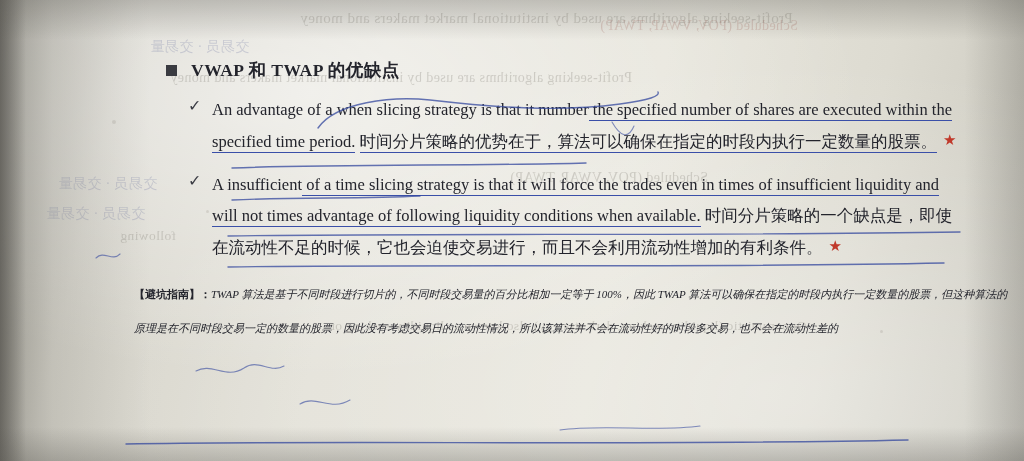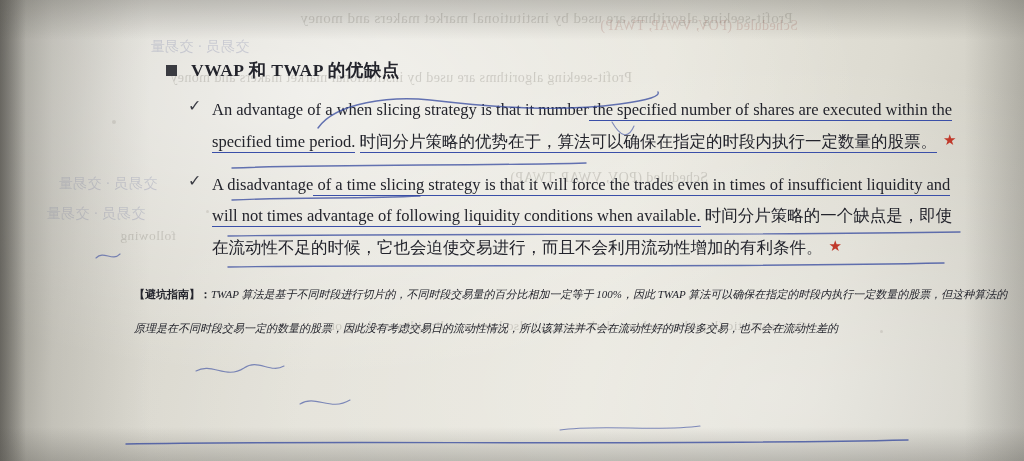--- a/index.html
+++ b/index.html
@@ -200,21 +200,21 @@
       <span class="check">✓</span>
       <div class="para">
         <span>An </span><b>advantage</b><span> of a when slicing strategy is that it </span><b>number</b><span class="u-blue"> the specified number of shares are executed within the specified time period.</span>
         <span class="cn u-blue">时间分片策略的优势在于，算法可以确保在指定的时段内执行一定数量的股票。</span><span class="star">★</span>
       </div>
     </div>
 
     <div class="item">
       <span class="check">✓</span>
       <div class="para">
-        <span>A </span><b>disadvantage</b><span class="u-blue"> of a time slicing strategy is that it will force the trades even in times of insufficient liquidity and will </span><b class="u-blue">not times</b><span class="u-blue"> advantage of following liquidity conditions when available.</span>
+        <span>A </span><b>insufficient</b><span class="u-blue"> of a time slicing strategy is that it will force the trades even in times of insufficient liquidity and will </span><b class="u-blue">not times</b><span class="u-blue"> advantage of following liquidity conditions when available.</span>
         <span class="cn">时间分片策略的一个缺点是，即使在流动性不足的时候，它也会迫使交易进行，而且不会利用流动性增加的有利条件。</span><span class="star">★</span>
       </div>
     </div>
 
     <div class="guide">
       <span class="lead">【避坑指南】：</span><span>TWAP 算法是基于不同时段进行切片的，不同时段交易量的百分比相加一定等于 100%，因此 TWAP 算法可以确保在指定的时段内执行一定数量的股票，但这种算法的原理是在不同时段交易一定的数量的股票，因此没有考虑交易日的流动性情况，所以该算法并不会在流动性好的时段多交易，也不会在流动性差的</span>
     </div>
 
   </div>
 

